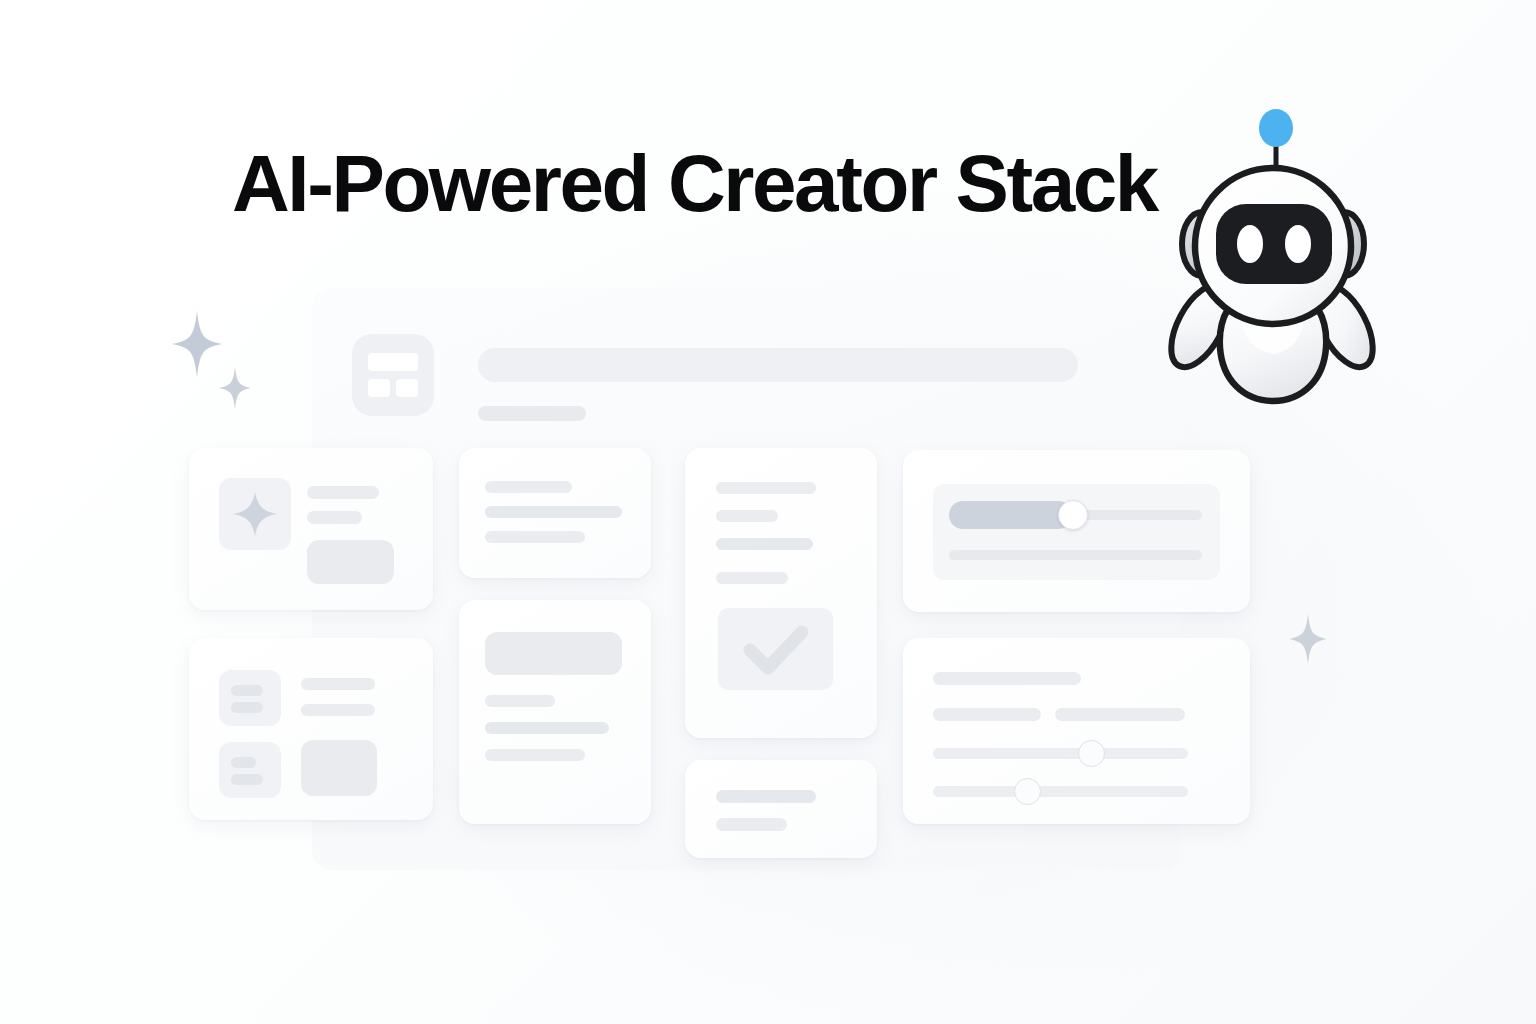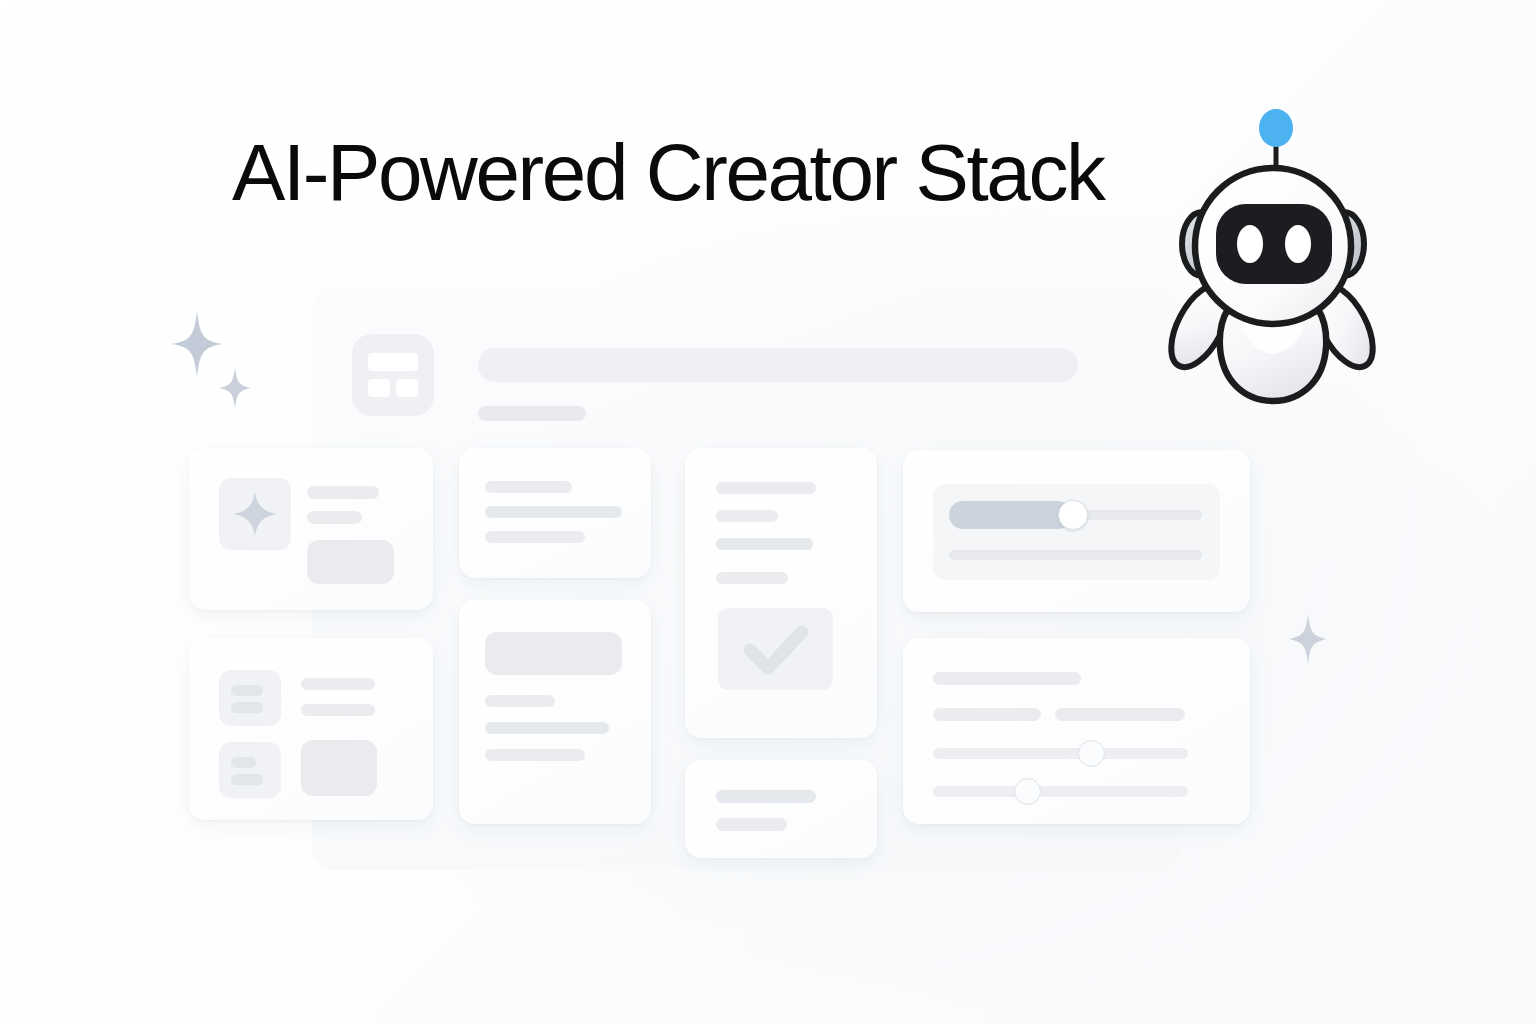--- a/index.html
+++ b/index.html
@@ -18,23 +18,23 @@
     height: 1024px;
     background:
       radial-gradient(ellipse 900px 620px at 58% 58%, #f3f5f8 0%, rgba(243,245,248,0) 68%),
       linear-gradient(135deg, #ffffff 0%, #fdfefe 45%, #f7f9fb 100%);
   }
 
   
   #hero-title {
     position: absolute;
     left: 232px;
-    top: 133px;
+    top: 144px;
     font-size: 80px;
-    font-weight: 400;
+    font-weight: 700;
     letter-spacing: -2.4px;
     color: #0a0a0c;
     line-height: 1.0;
     white-space: nowrap;
     font-stretch: condensed;
   }
 
   
   #dashboard-panel {
     position: absolute;

